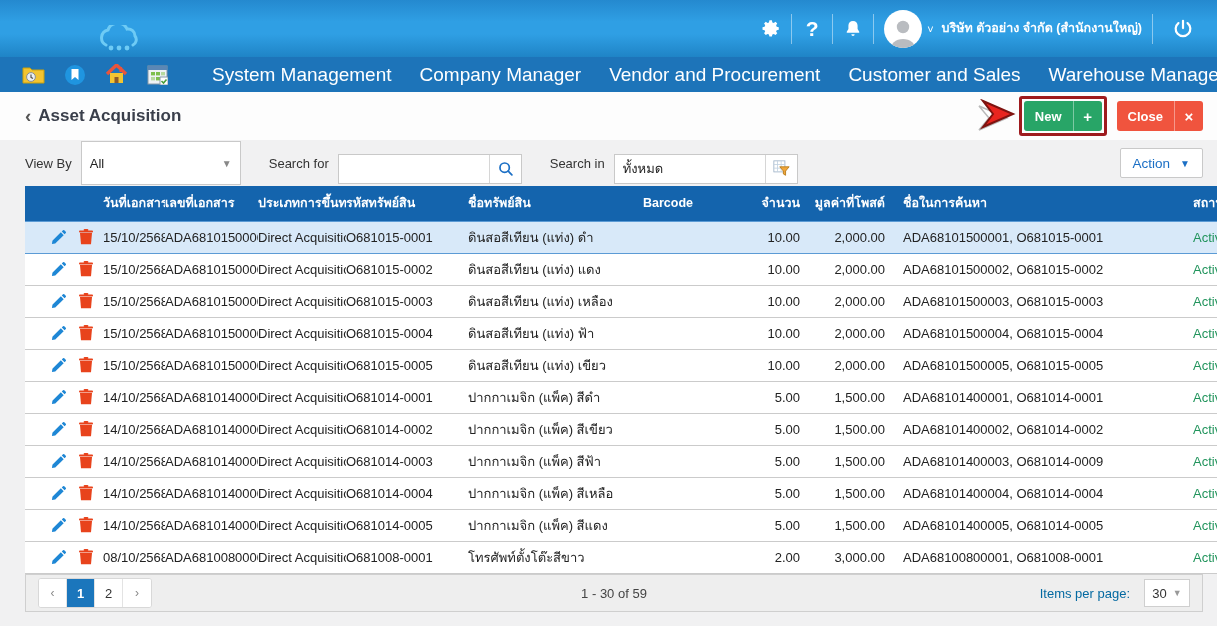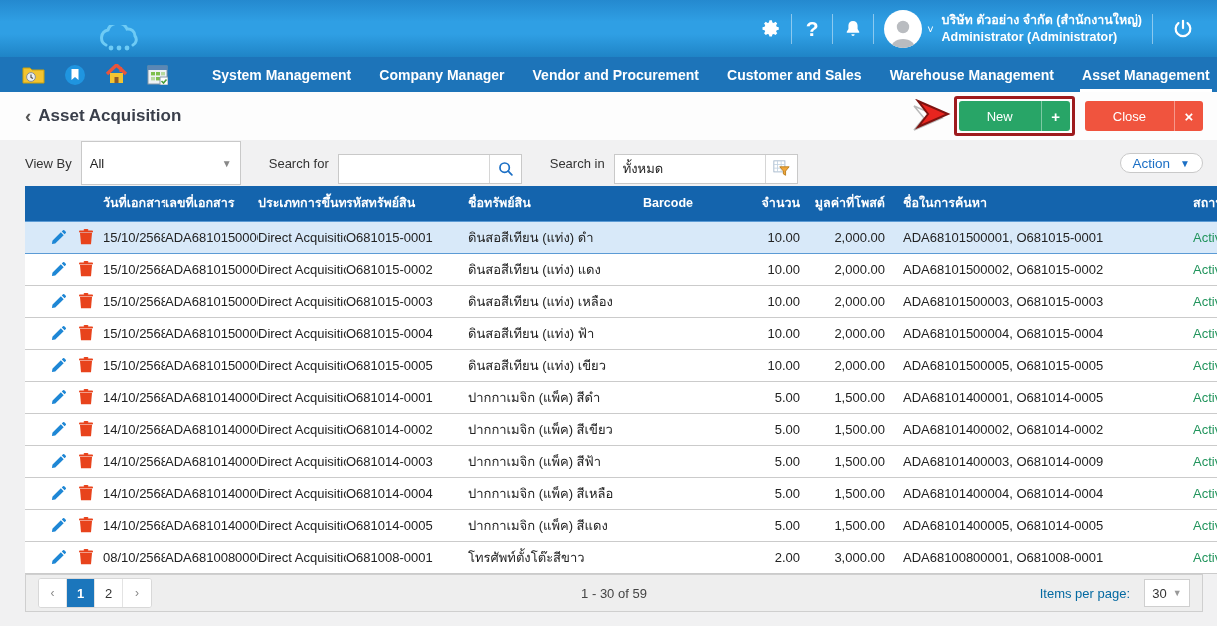--- a/index.html
+++ b/index.html
@@ -24,46 +24,46 @@
   .chev-down { font-size:11px; margin:0 8px 0 5px; }
   .user-text { font-size:12.5px; line-height:17px; font-weight:bold; white-space:nowrap; }
   .power { margin-left:10px; }
 
   
   .navbar { height:35px; background:#1d74b9; display:flex; align-items:stretch; padding-left:22px; }
   .nav-icons { display:flex; align-items:center; gap:19px; margin-right:20px; }
   .nav-icons span { cursor:pointer; display:flex; }
   .vdiv { width:1px; background:rgba(255,255,255,.55); margin:5px 0; }
   .nav-items { display:flex; align-items:stretch; margin-left:10px; }
-  .nav-item { color:#fff; font-size:14px; font-weight:bold; padding:0 14px; display:flex; align-items:center; cursor:pointer; position:relative; white-space:nowrap; }
+  .nav-item { color:#fff; font-size:19px; font-weight:normal; padding:0 14px; display:flex; align-items:center; cursor:pointer; position:relative; white-space:nowrap; }
   .nav-item.active::after { content:""; position:absolute; left:12px; right:12px; bottom:0; height:3px; background:#fff; }
 
   
   .titlebar { height:48px; background:#fdfdfd; display:flex; align-items:center; padding:0 14px 0 25px; }
   .page-title { display:flex; align-items:center; font-size:17px; color:#3a3f4b; font-weight:bold; cursor:default; }
   .page-title .chev { color:#555; font-size:19px; margin-right:7px; font-weight:bold; }
   .title-actions { margin-left:auto; display:flex; align-items:center; }
   .annot-arrow { margin-right:2px; position:relative; top:1px; }
   .annot-box { border:3px solid #9e1b1e; border-radius:3px; padding:2px; margin-right:10px; }
   .btn-split { display:flex; height:30px; border-radius:3px; overflow:hidden; color:#fff; font-size:13px; cursor:pointer; border:none; }
   .btn-new { background:#28a567; }
   .btn-close { background:#f0543e; }
-  .btn-main { padding:0 28px; display:flex; align-items:center; font-weight:normal; }
+  .btn-main { padding:0 11px; display:flex; align-items:center; font-weight:bold; }
   .btn-aux { width:29px; display:flex; align-items:center; justify-content:center; border-left:1px solid rgba(255,255,255,.4); font-size:15px; font-weight:bold; }
 
   
   .filterbar { height:46px; display:flex; align-items:center; padding:0 14px 0 25px; background:#f1f1f2; }
   .f-label { font-size:13px; color:#333; margin-right:9px; white-space:nowrap; }
   .select-box { width:160px; height:44px; background:#fff; border:1px solid #c9c9c9; display:flex; align-items:center; padding:0 8px; font-size:13px; color:#222; cursor:pointer; }
   .select-box .caret { margin-left:auto; color:#888; font-size:10px; }
   .input-group { display:flex; height:30px; border:1px solid #c9c9c9; background:#fff;margin-top:11px; }
   .input-group input { border:none; outline:none; width:150px; padding:0 8px; font-size:13px; color:#222; }
   .input-group .ig-btn { width:32px; border-left:1px solid #d6d6d6; display:flex; align-items:center; justify-content:center; cursor:pointer; background:#fff; }
   .gap28 { width:28px; }
-  .action-btn { margin-left:auto; height:20px; border:1px solid #c9c9c9; background:#fff; border-radius:10px; color:#1b6fc5; font-size:13.5px; display:flex; align-items:center; padding:0 12px; cursor:pointer; }
+  .action-btn { margin-left:auto; height:30px; border:1px solid #c9c9c9; background:#fff; border-radius:2px; color:#1b6fc5; font-size:13.5px; display:flex; align-items:center; padding:0 12px; cursor:pointer; }
   .action-btn .caret { margin-left:10px; font-size:10px; }
 
   
   .table-wrap { margin-left:25px; height:388px; overflow:hidden; background:#fff; }
   table { border-collapse:collapse; table-layout:fixed; width:1253px; }
   thead th { background:#1464ad; color:#fff; font-size:12.5px; font-weight:bold; height:35px; text-align:left; white-space:nowrap; overflow:hidden; padding:0 4px 0 0; }
   tbody td { height:32px; font-size:13px; color:#222; white-space:nowrap; overflow:hidden; padding:0 4px 0 0; background:#fff; }
   tbody tr { border-bottom:1px solid #cbcbcb; cursor:pointer; }
   tbody tr.selected td { background:#d8e9f9; }
   tbody tr.selected { border-bottom:1px solid #5b9bd5; border-top:1px solid #5b9bd5; }
@@ -119,21 +119,20 @@
     <div class="user">
       <span class="avatar">
         <svg width="34" height="32" viewBox="0 0 34 32">
             <circle cx="17" cy="11" r="6.2" fill="#b9bcc0"></circle>
             <path d="M4 34 a13 11 0 0 1 26 0z" fill="#b9bcc0"></path>
           </svg>
       </span>
       <span class="chev-down">˅</span>
       <div class="user-text">
         <div>บริษัท ตัวอย่าง จำกัด (สำนักงานใหญ่)</div>
-        <div>Administrator (Administrator)</div>
       </div>
     </div>
     <span class="tb-divider"></span>
     <span class="tb-ic power">
       <svg width="22" height="22" viewBox="0 0 24 24">
           <path d="M12 3v8" stroke="#fff" stroke-width="2.4" stroke-linecap="round" fill="none"></path>
           <path d="M7 5.5a8 8 0 1 0 10 0" stroke="#fff" stroke-width="2.4" stroke-linecap="round" fill="none"></path>
         </svg>
     </span>
   </div>
@@ -416,21 +415,21 @@
               </svg>
             </span></td>
           <td>14/10/2568</td>
           <td>ADA68101400001</td>
           <td>Direct Acquisition</td>
           <td>O681014-0001</td>
           <td>ปากกาเมจิก (แพ็ค) สีดำ</td>
           <td></td>
           <td class="num">5.00</td>
           <td class="num">1,500.00</td>
-          <td class="pad10">ADA68101400001, O681014-0005</td>
+          <td class="pad10">ADA68101400001, O681014-0001</td>
           <td class="status">Active</td>
         </tr>
         <tr>
           <td class="c-actions"><span class="row-ic">
               <svg width="15" height="15" viewBox="0 0 16 16">
                 <path d="M1.5 11.5 L10.5 2.5 L13.5 5.5 L4.5 14.5 L1 15z" fill="#1e87d5"></path>
                 <path d="M11.5 1.5 l3 3 1-1 a1.4 1.4 0 0 0 0-2 l-1-1 a1.4 1.4 0 0 0-2 0z" fill="#1e87d5"></path>
               </svg>
             </span><span class="row-ic">
               <svg width="14" height="16" viewBox="0 0 14 16">

